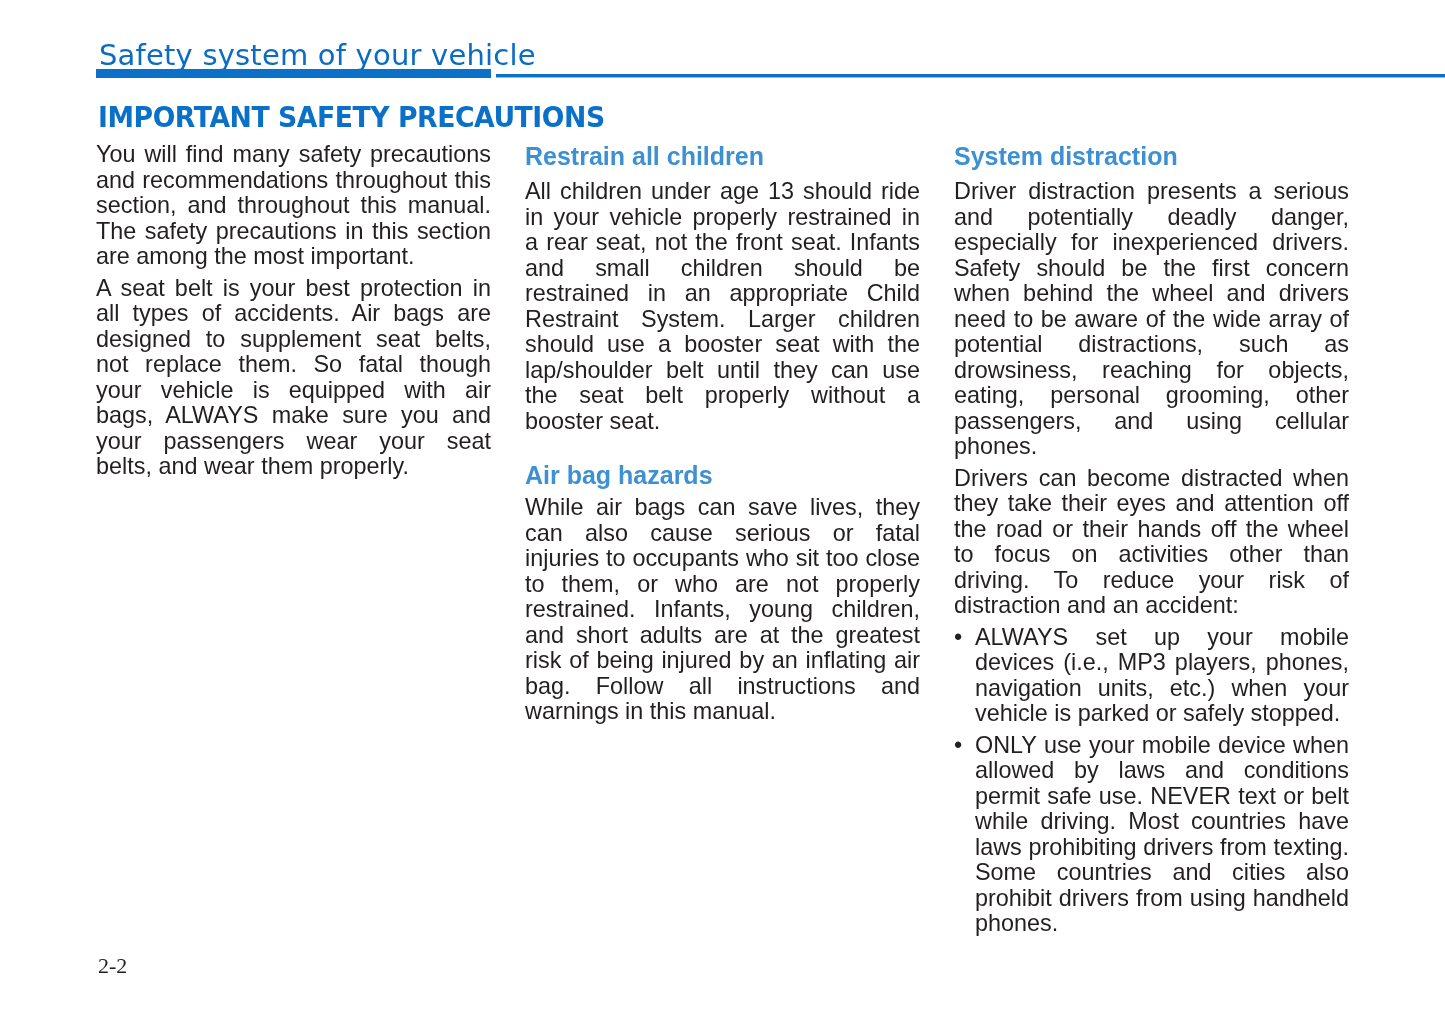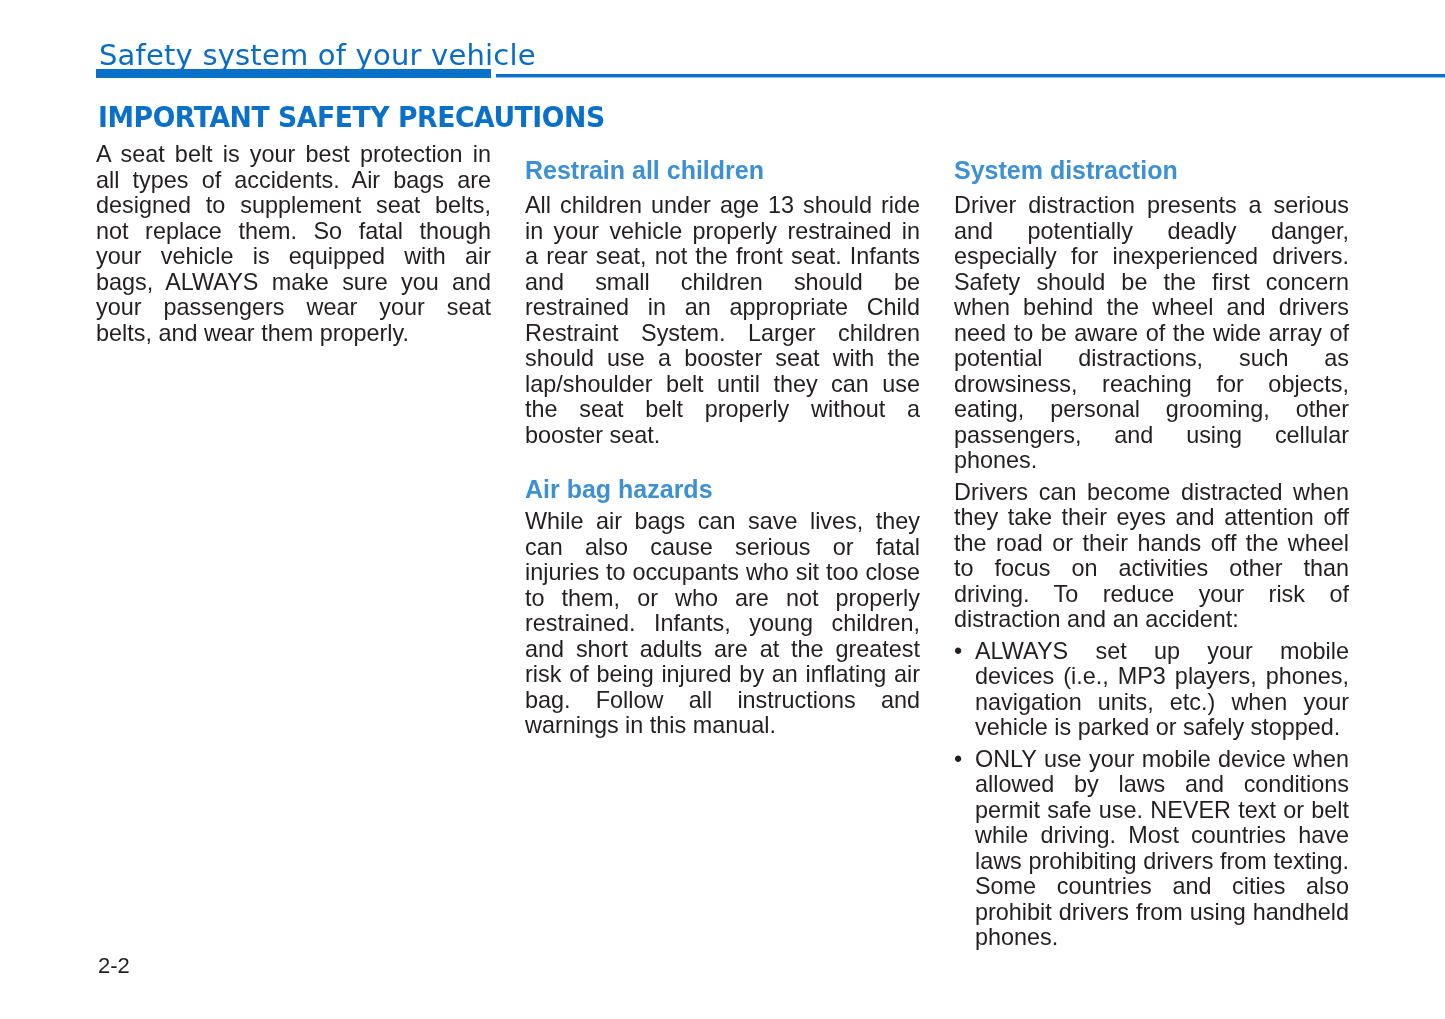--- a/index.html
+++ b/index.html
@@ -9,38 +9,39 @@
   .bar-thin { position:absolute; left:496px; top:74px; width:949px; height:3px; background:#0a70c8; border-bottom:1px solid #8cc2ee; }
   .page-title { position:absolute; left:98px; top:100px; font-family:"DejaVu Sans", sans-serif; font-weight:bold; font-size:29px; color:#0a70c8; letter-spacing:-0.5px; transform:scaleX(0.92); transform-origin:left top; }
   .col { position:absolute; top:142px; }
   .col1 { left:96px; width:395px; }
   .col2 { left:525px; width:395px; }
   .col3 { left:954px; width:395px; }
   p { margin:0; font-size:23.4px; line-height:25.5px; text-align:justify; text-align-last:left; }
   p + p { margin-top:6px; }
   h3 { margin:0; font-size:25px; font-weight:bold; color:#3d90d2; line-height:28px; }
   .col1 h3 { margin-top:39px; margin-bottom:6px; }
-  .col2 h3.first, .col3 h3.first { margin-top:14px; margin-bottom:9px; }
+  .col2 h3.first, .col3 h3.first { margin-top:0; margin-bottom:9px; }
   .col2 h3.second { margin-top:27px; margin-bottom:6px; }
   .col1 p.intro { margin-top:0; }
   ul { list-style:none; margin:6px 0 0 0; padding:0; }
   li { position:relative; padding-left:21px; font-size:23.4px; line-height:25.5px; text-align:justify; text-align-last:left; }
   li + li { margin-top:6px; }
   li .bullet { position:absolute; left:0; top:0; }
-  .page-num { position:absolute; left:98px; top:953px; font-family:Liberation Sans, sans-serif; font-size:22px; color:#231f20; }
+  .page-num { position:absolute; left:98px; top:953px; font-family:Liberation Serif, serif; font-size:22px; color:#231f20; }
 </style>
 </head>
 <body>
 
 <div class="section-title">Safety system of your vehicle</div>
 <div class="bar-thick"></div>
 <div class="bar-thin"></div>
 <div class="page-title">IMPORTANT SAFETY PRECAUTIONS</div>
 
 <div class="col col1">
+  <p class="intro">You will find many safety precautions and recommendations throughout this section, and throughout this manual. The safety precautions in this section are among the most important.</p>
   <p>A seat belt is your best protection in all types of accidents. Air bags are designed to supplement seat belts, not replace them. So fatal though your vehicle is equipped with air bags, ALWAYS make sure you and your passengers wear your seat belts, and wear them properly.</p>
 </div>
 
 <div class="col col2">
   <h3 class="first">Restrain all children</h3>
   <p>All children under age 13 should ride in your vehicle properly restrained in a rear seat, not the front seat. Infants and small children should be restrained in an appropriate Child Restraint System. Larger children should use a booster seat with the lap/shoulder belt until they can use the seat belt properly without a booster seat.</p>
   <h3 class="second">Air bag hazards</h3>
   <p>While air bags can save lives, they can also cause serious or fatal injuries to occupants who sit too close to them, or who are not properly restrained. Infants, young children, and short adults are at the greatest risk of being injured by an inflating air bag. Follow all instructions and warnings in this manual.</p>
 </div>
 

